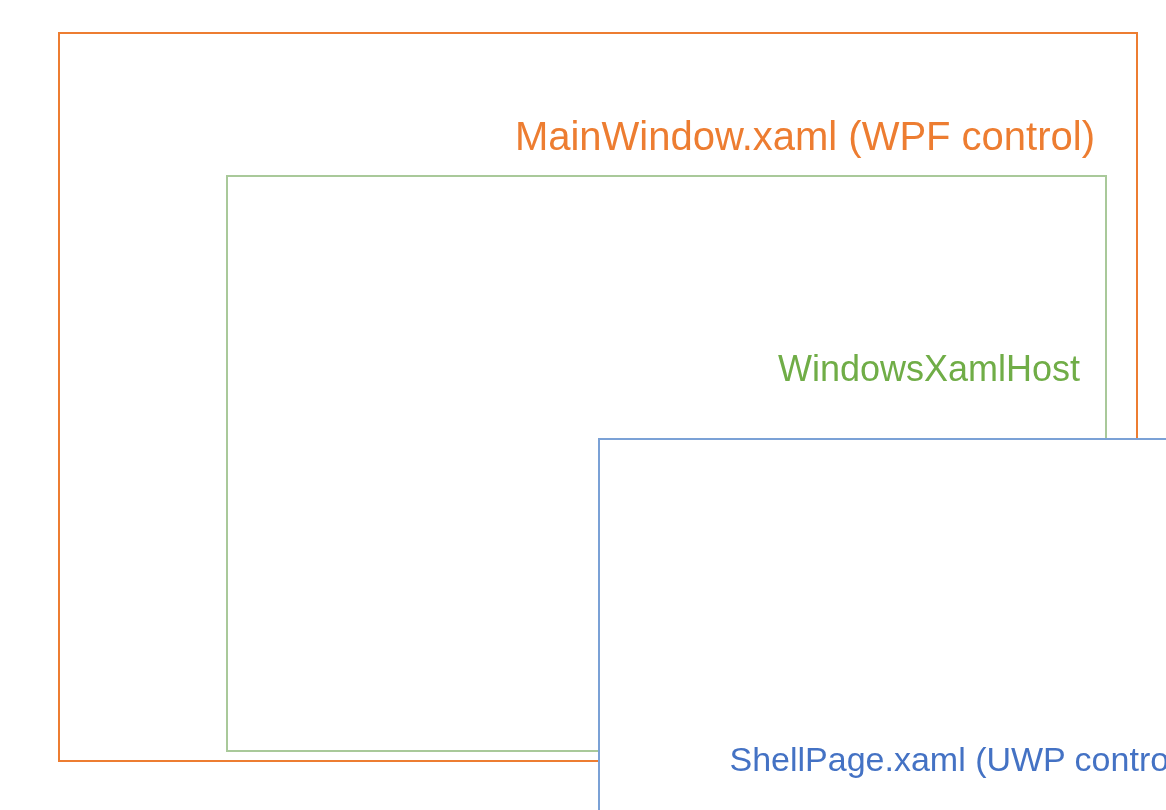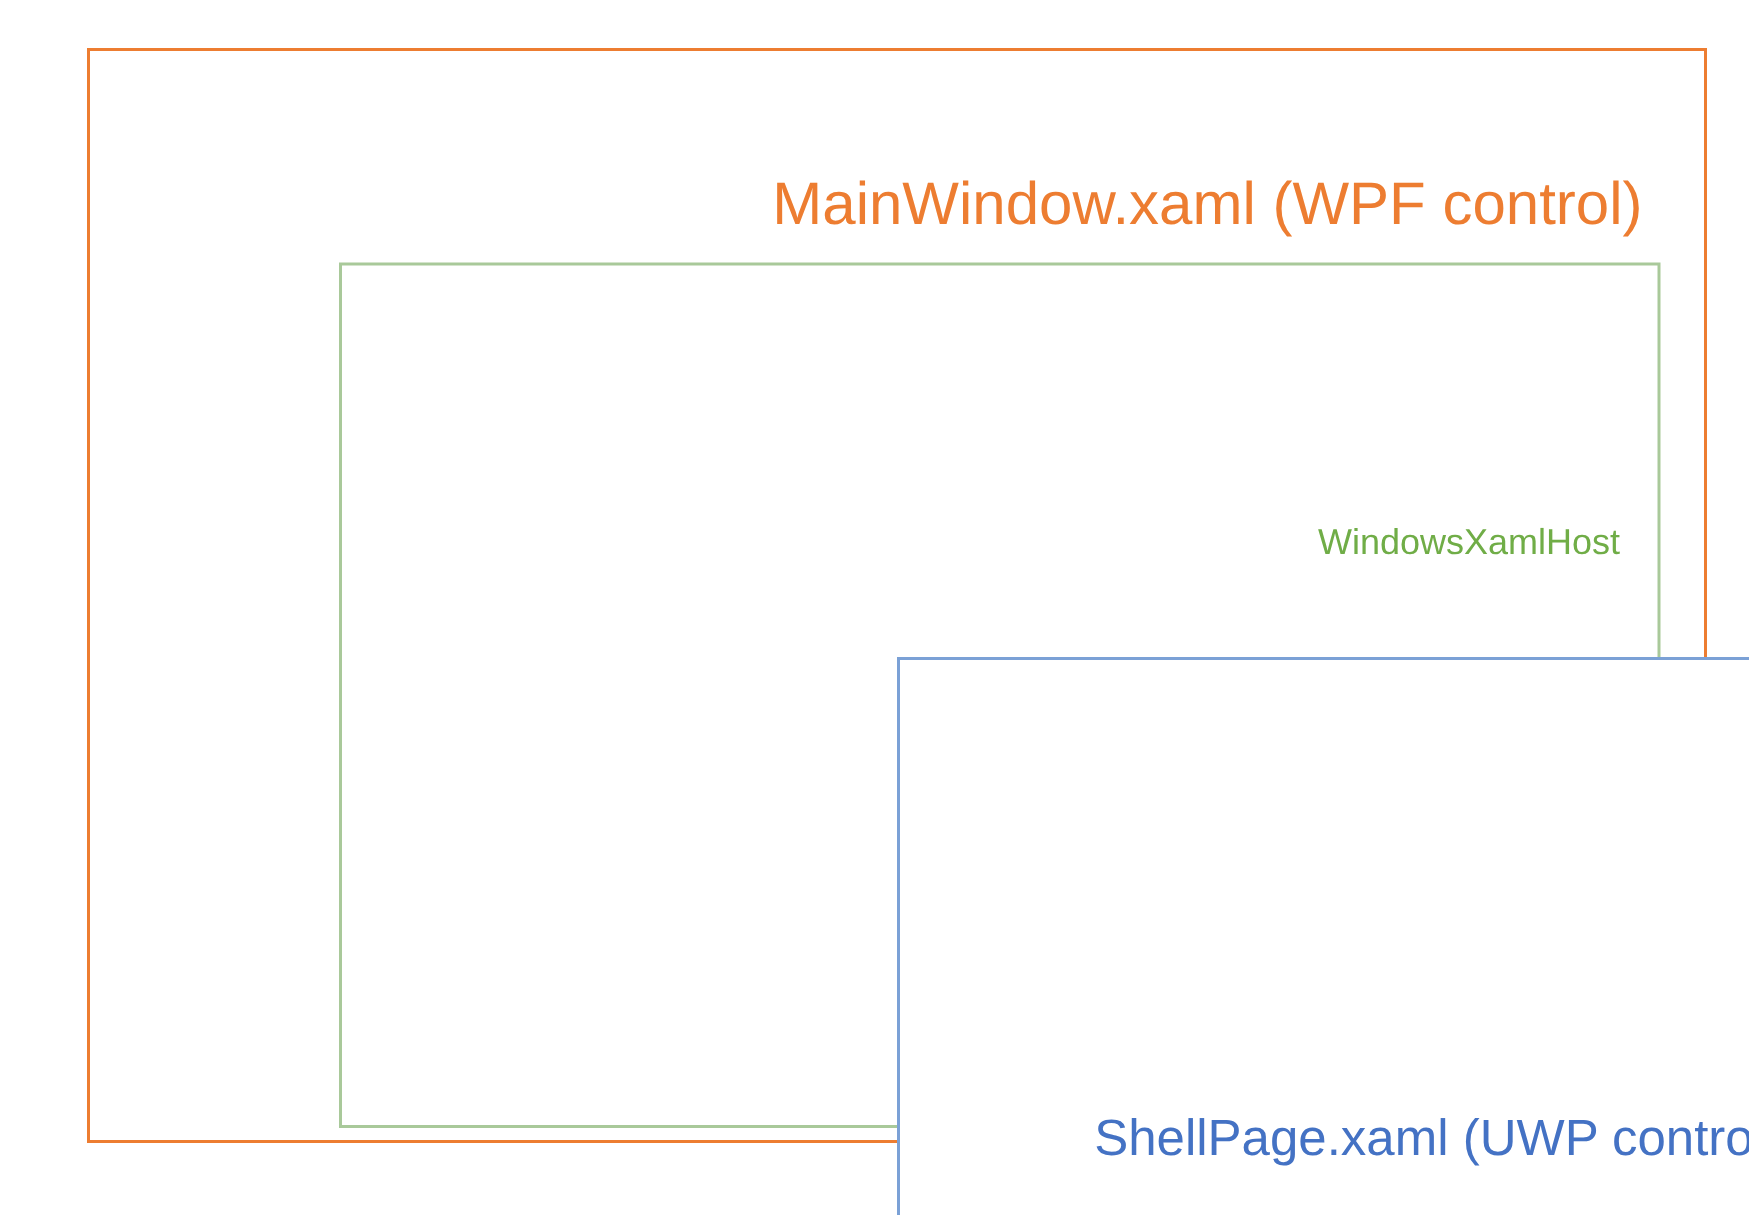--- a/index.html
+++ b/index.html
@@ -69,21 +69,21 @@
     right: 41px;
     top: 64px;
     font-size: 40px;
     color: #ED7D31;
     margin-top: 16px;
   }
 
   .label-middle {
     right: 25px;
     top: 171px;
-    font-size: 24px;
+    font-size: 36px;
     color: #70AD47;
   }
 
   .label-inner {
     right: 36px;
     top: 300px;
     font-size: 34px;
     color: #4472C4;
   }
 </style>

